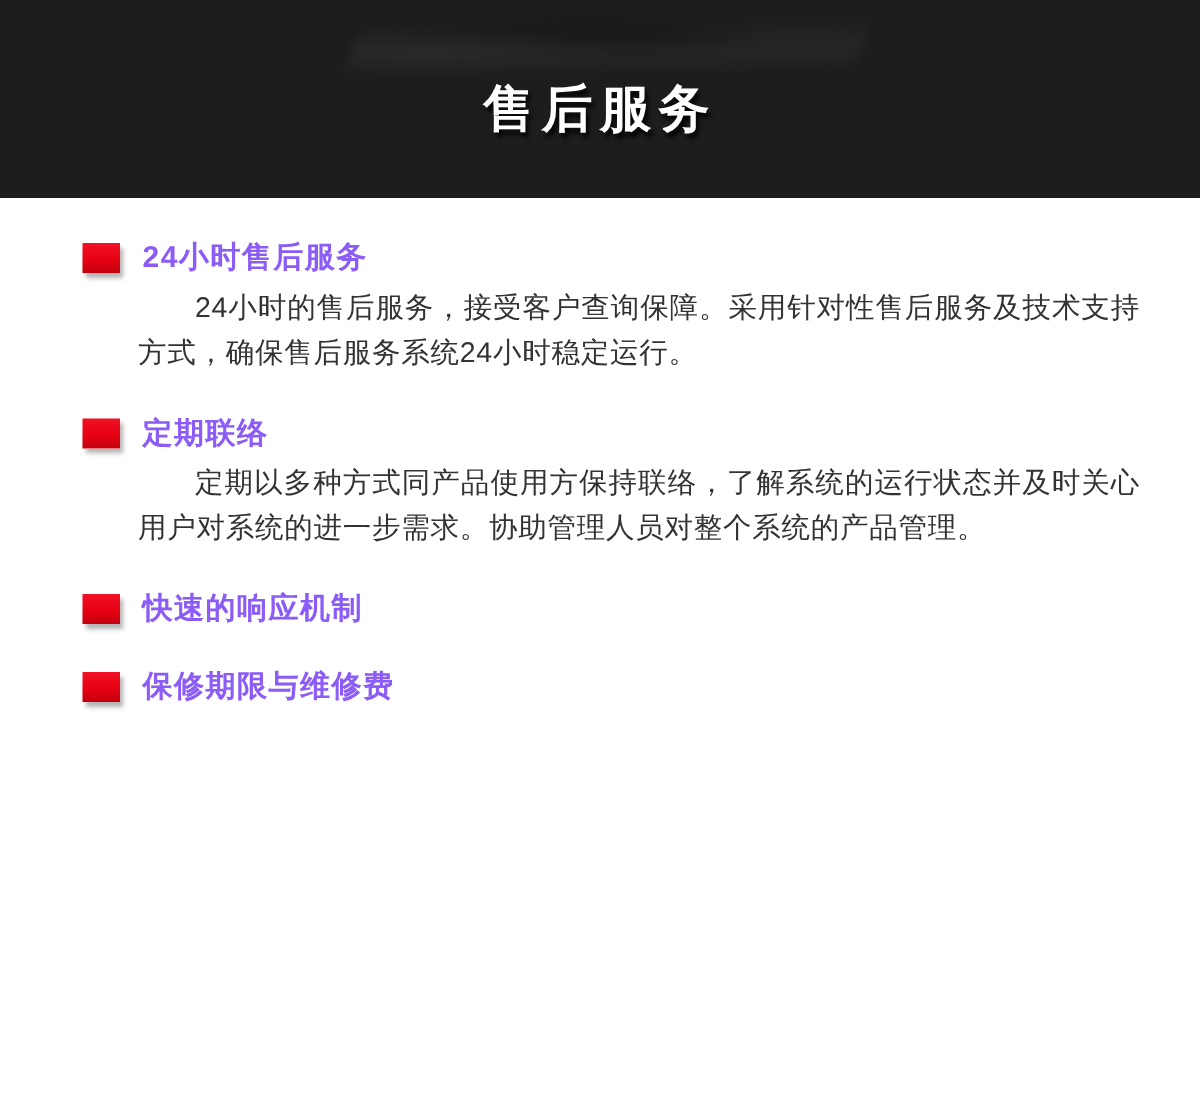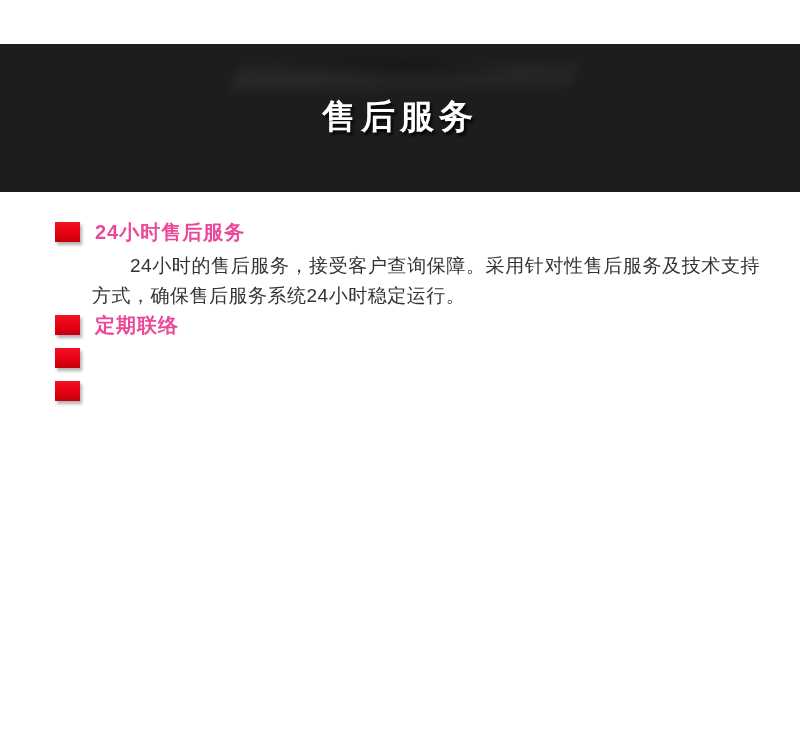--- a/index.html
+++ b/index.html
@@ -13,24 +13,23 @@
     width: 800px;
     height: 741px;
     background: #ffffff;
     overflow: hidden;
   }
 
   
   .page-header {
     position: relative;
     width: 100%;
-    height: 148px;
+    height: 132px;
     background: var(--header-bg, #1d1d1d);
     overflow: hidden;
-    margin-top: 44px;
   }
   .hdr-title {
     position: absolute;
     left: 0; right: 0;
     top: 50px;
     text-align: center;
     color: #ffffff;
     font-size: 34px;
     font-weight: bold;
     letter-spacing: 5px;
@@ -50,40 +49,40 @@
       radial-gradient(ellipse at 92% 45%, #262626 0%, transparent 60%);
     filter: blur(3px);
     opacity: 0.8;
     transform: skewX(-18deg);
   }
 
   
   .content {
     padding: 26px 40px 0 55px;
   }
-  .sec + .sec { margin-top: 0; }
+  .sec + .sec { margin-top: 24px; }
 
   .sec-head {
     display: flex;
     align-items: center;
     margin-bottom: 5px;
     height: 28px;
   }
   .bullet {
     flex: 0 0 auto;
     width: 25px;
     height: 20px;
     margin-right: 15px;
     background: linear-gradient(180deg, #f01325 0%, var(--accent, #e60012) 55%, #c2000e 100%);
     box-shadow: 2px 3px 3px rgba(0,0,0,0.30);
   }
   .sec-title {
     font-size: 20px;
     font-weight: bold;
-    color: #ec4899;
+    color: #8b5cf6;
     letter-spacing: 1px;
     line-height: 28px;
   }
   .sec p {
     margin-left: 37px;
     font-size: 19px;
     line-height: 30px;
     color: var(--body-text, #333333);
     text-indent: 2em;
     text-align: justify;
@@ -108,29 +107,32 @@
       <h2 class="sec-title">24小时售后服务</h2>
     </div>
     <p>24小时的售后服务，接受客户查询保障。采用针对性售后服务及技术支持方式，确保售后服务系统24小时稳定运行。</p>
   </section>
 
   <section class="sec">
     <div class="sec-head">
       <span class="bullet"></span>
       <h2 class="sec-title">定期联络</h2>
     </div>
+    <p>定期以多种方式同产品使用方保持联络，了解系统的运行状态并及时关心用户对系统的进一步需求。协助管理人员对整个系统的产品管理。</p>
   </section>
 
   <section class="sec">
     <div class="sec-head">
       <span class="bullet"></span>
+      <h2 class="sec-title">快速的响应机制</h2>
     </div>
   </section>
 
   <section class="sec">
     <div class="sec-head">
       <span class="bullet"></span>
+      <h2 class="sec-title">保修期限与维修费</h2>
     </div>
   </section>
 </div>
   </div>
 
 </div>
 
 </body></html>

